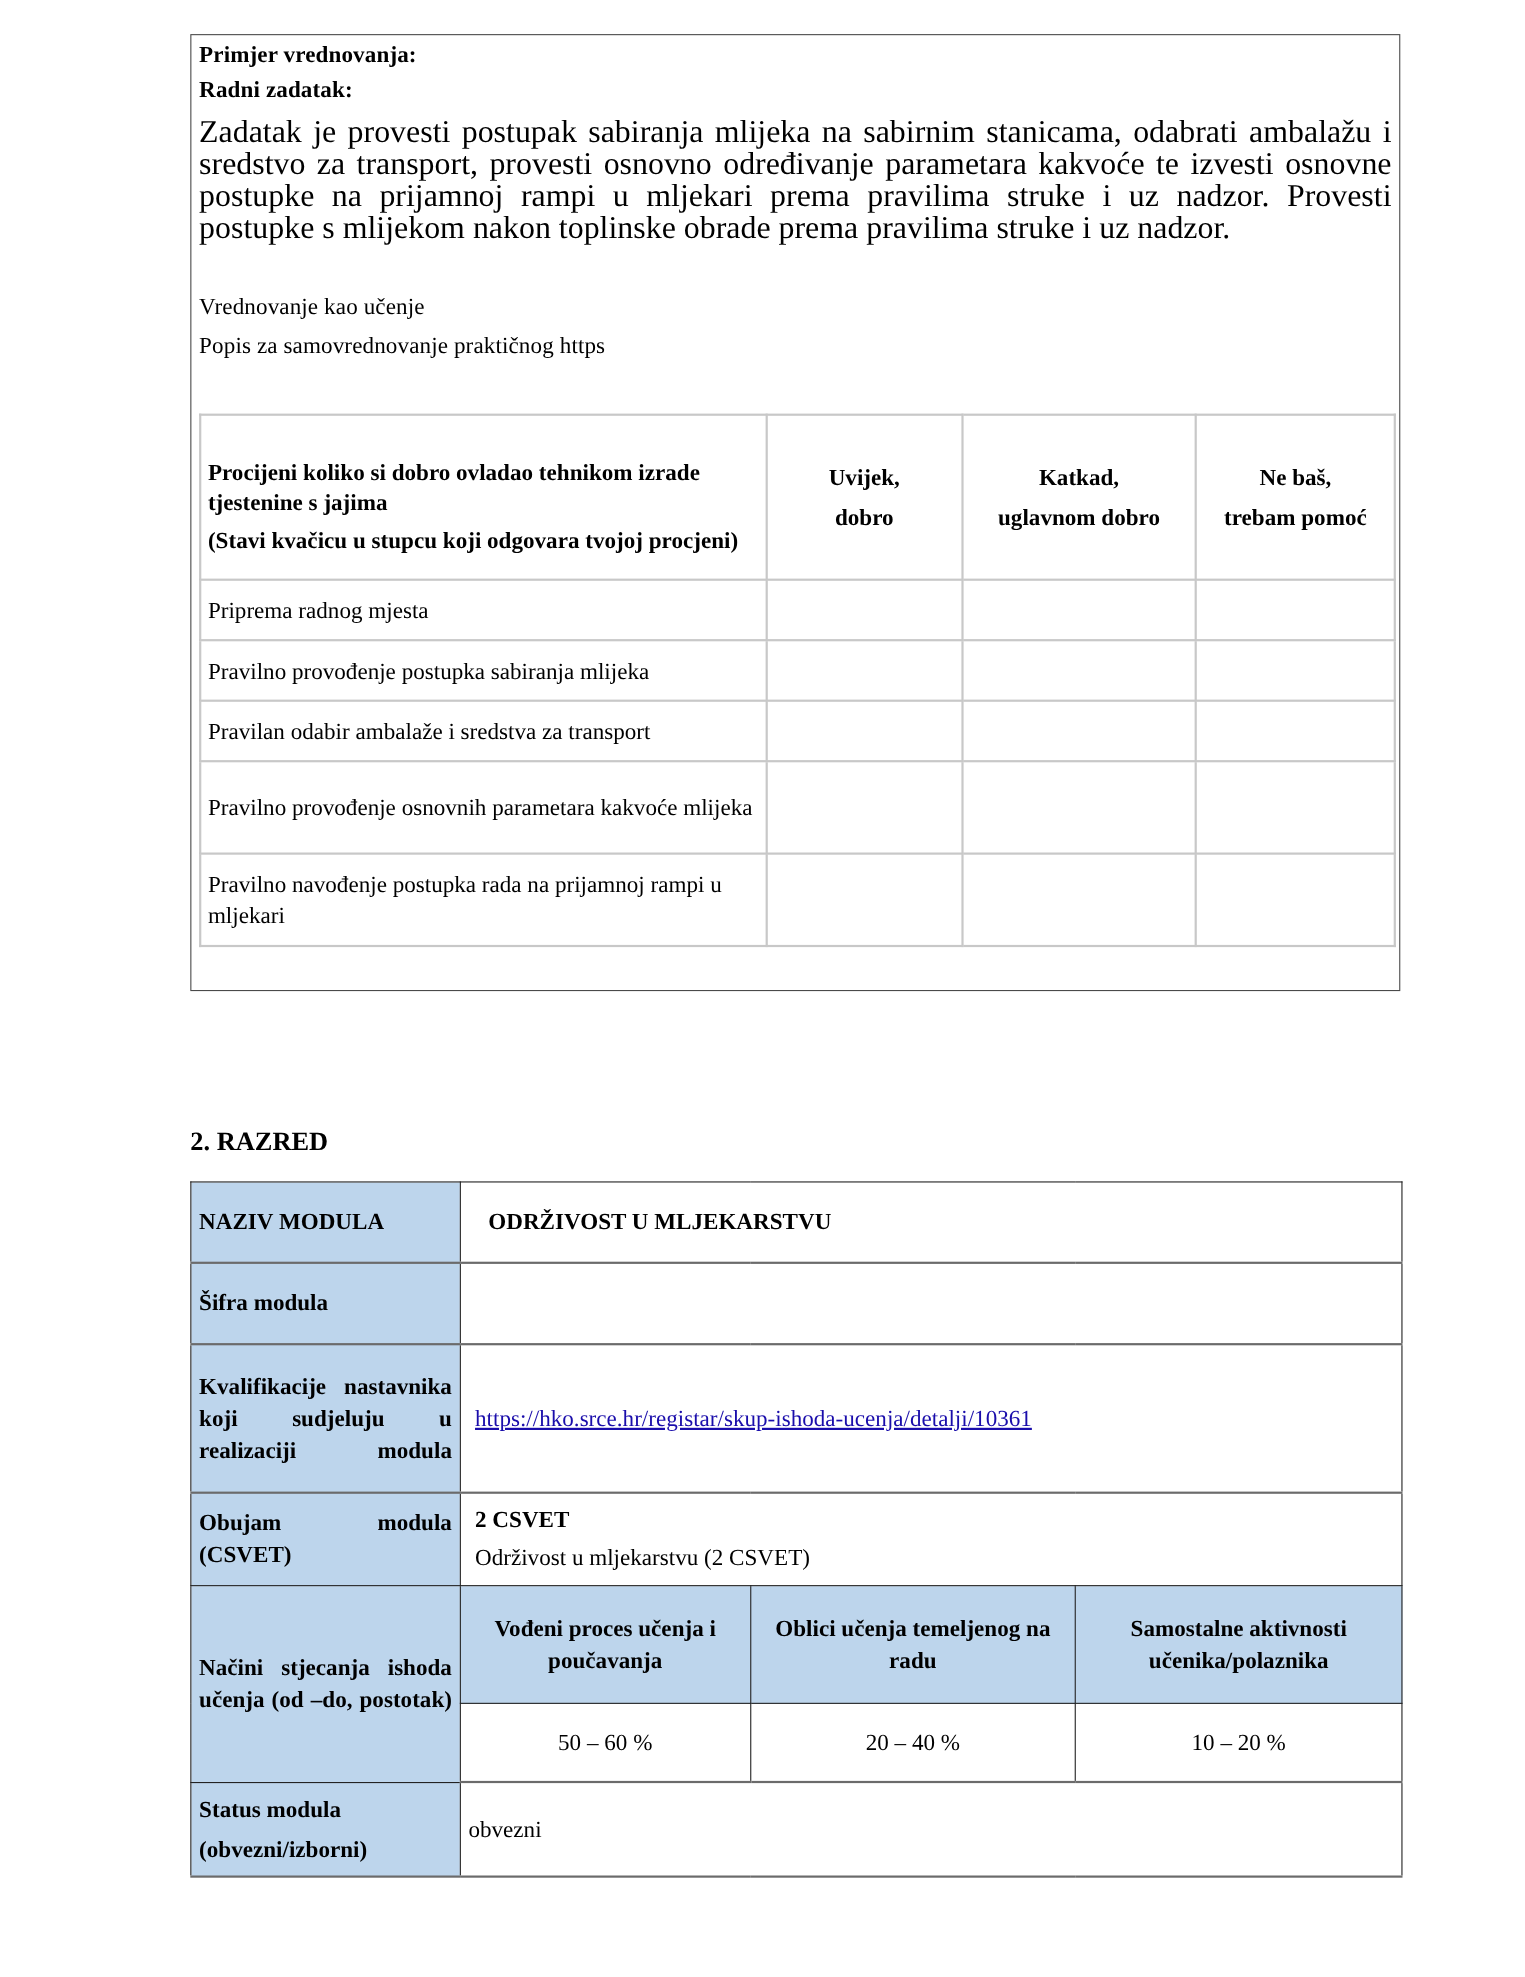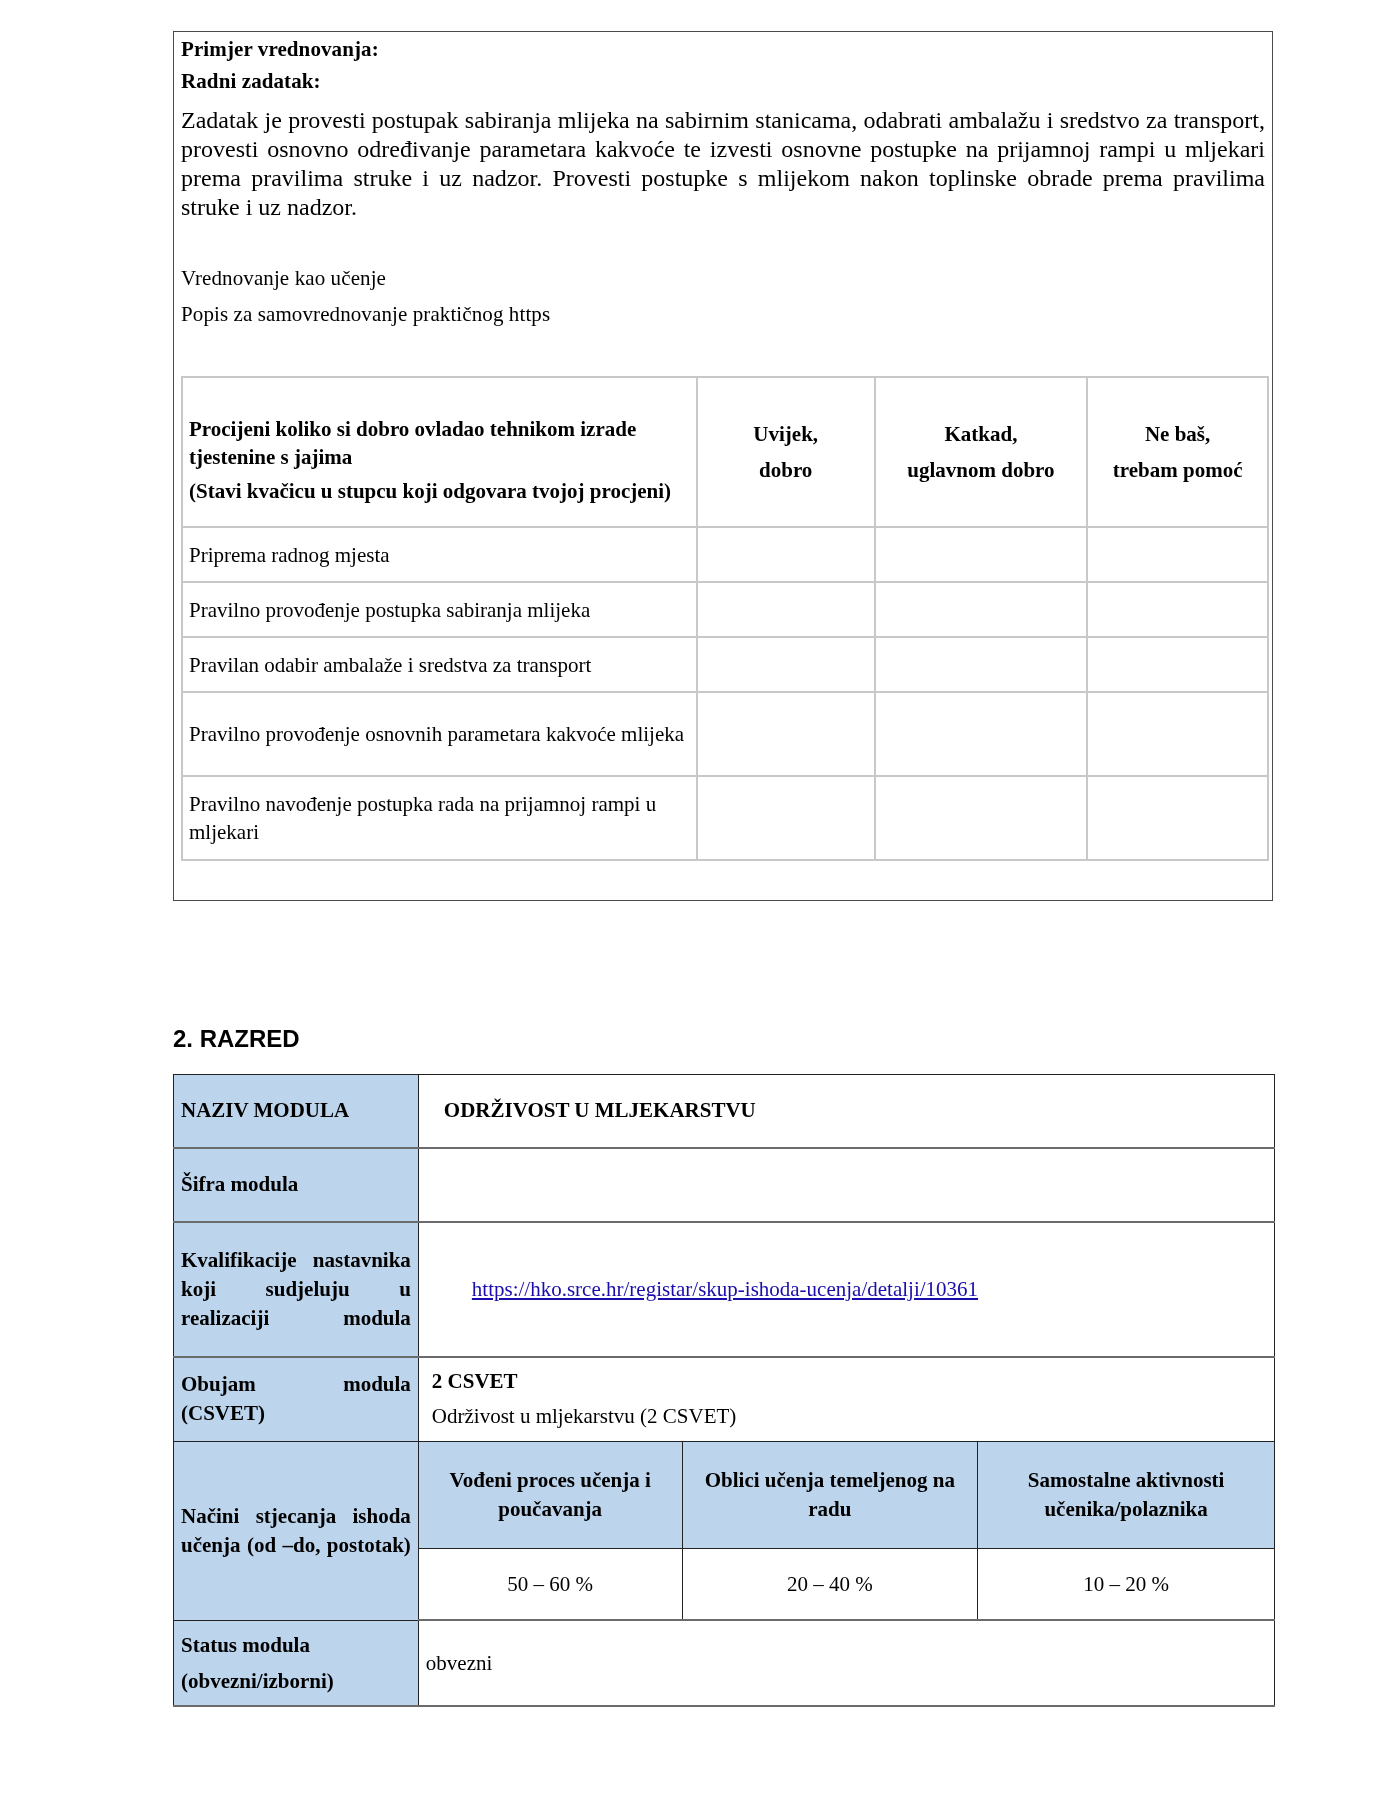--- a/index.html
+++ b/index.html
@@ -6,44 +6,44 @@
   body { width:1386px; height:1797px; position:relative; overflow:hidden;
          font-family:"DejaVu Serif","Liberation Serif",serif; color:#000; }
   .page { position:absolute; left:0; top:0; width:1386px; height:1797px; }
 
   
   .eval-box { position:absolute; left:173px; top:31px; width:1100px; height:870px;
               border:1.5px solid #4a4a4a; box-sizing:border-box; }
   .eval-box .t { position:absolute; left:7px; font-size:21px; line-height:29px;
                  font-family:"Liberation Serif","DejaVu Serif",serif; letter-spacing:0.1px; }
   .b { font-weight:bold; }
-  .para { position:absolute; left:7px; right:7px; top:74px; font-size:24px; line-height:29px;
+  .para { position:absolute; left:7px; right:7px; top:74px; font-size:29px; line-height:29px;
           text-align:justify; font-family:"Liberation Serif","DejaVu Serif",serif; }
 
   table.self { position:absolute; left:7px; top:344px; width:1088px; border-collapse:collapse;
                font-family:"Liberation Serif","DejaVu Serif",serif; font-size:21px; }
   table.self td { border:2px solid #c8c8c8; padding:0 6px; vertical-align:middle; }
   table.self td.hc { text-align:center; font-weight:bold; line-height:36px; }
   table.self td.hl { font-weight:bold; line-height:28px; padding-top:24px; padding-bottom:8px; }
   table.self td.row { line-height:28px; }
 
   
   .heading { position:absolute; left:173px; top:1025px; font-size:24px; font-weight:bold;
-             font-family:Liberation Sans, sans-serif; }
+             font-family:Liberation Serif, serif; }
 
   
   table.mod { position:absolute; left:173px; top:1074px; width:1102px; border-collapse:collapse;
               font-family:"Liberation Serif","DejaVu Serif",serif; font-size:21px; }
   table.mod td { border:1.5px solid #222; vertical-align:middle; padding:0 7px; }
   table.mod tr.sep > td { border-bottom:2.5px solid #6b6b6b; }
   table.mod td.lbl { background:#bdd5ec; font-weight:bold; width:230px; line-height:29px; }
   table.mod td.just { text-align:justify; text-align-last:justify; }
   table.mod td.sub-h { background:#bdd5ec; font-weight:bold; text-align:center; line-height:29px; padding:24px 6px; }
   table.mod td.sub-v { text-align:center; height:70px; }
-  table.mod a { color:#1a0dab; text-decoration:underline;margin-left:40px; }
+  table.mod a { color:#1a0dab; text-decoration:underline; }
 </style>
 </head>
 <body>
 
 <div class="page">
 
   <div class="eval-box">
     <div class="t b" style="top:3px;">Primjer vrednovanja:</div>
     <div class="t b" style="top:35px;">Radni zadatak:</div>
     <div class="para">Zadatak je provesti postupak sabiranja mlijeka na sabirnim stanicama, odabrati ambalažu i sredstvo za transport, provesti osnovno određivanje parametara kakvoće te izvesti osnovne postupke na prijamnoj rampi u mljekari prema pravilima struke i uz nadzor. Provesti postupke s mlijekom nakon toplinske obrade prema pravilima struke i uz nadzor.</div>

